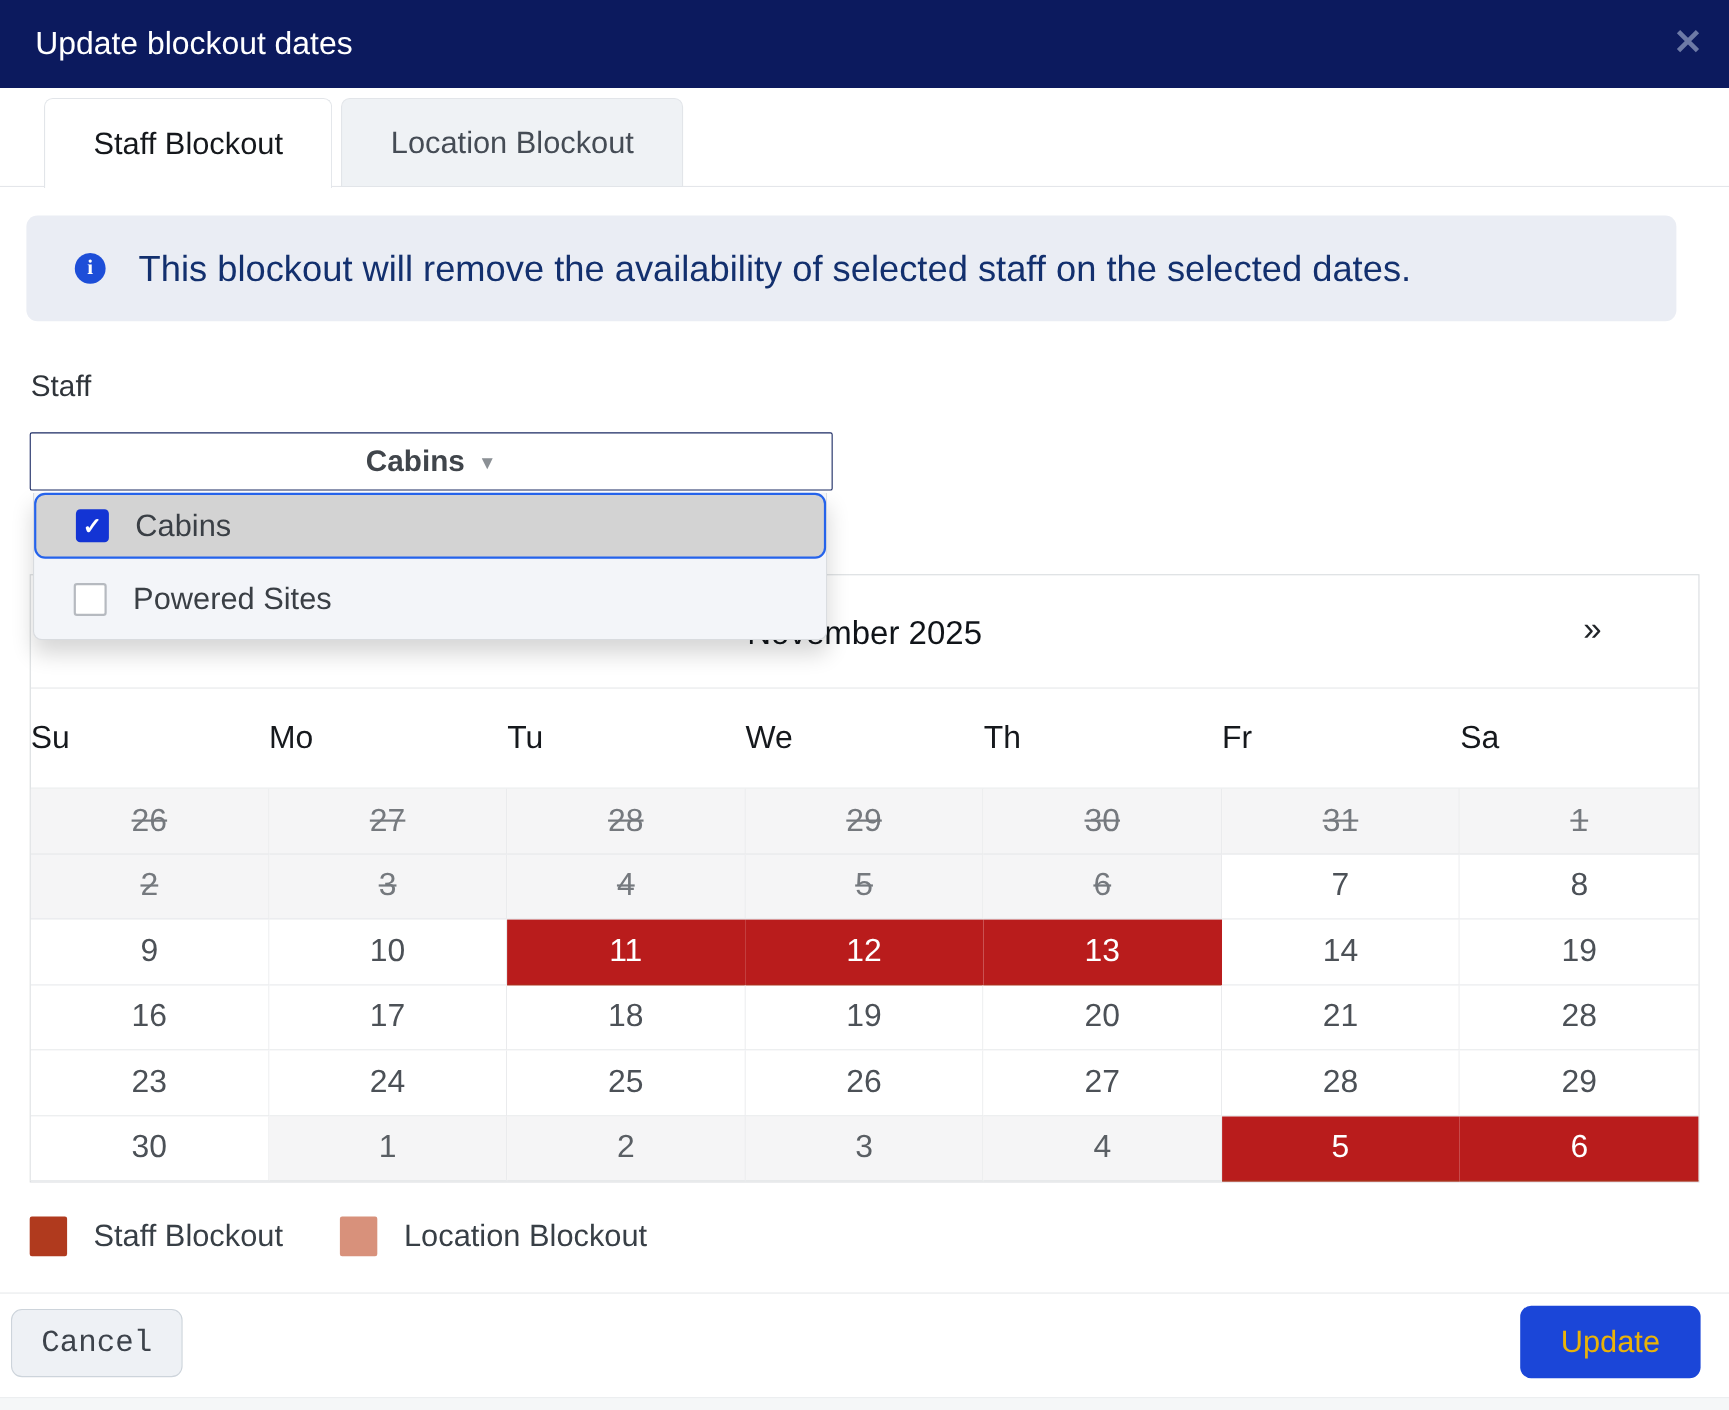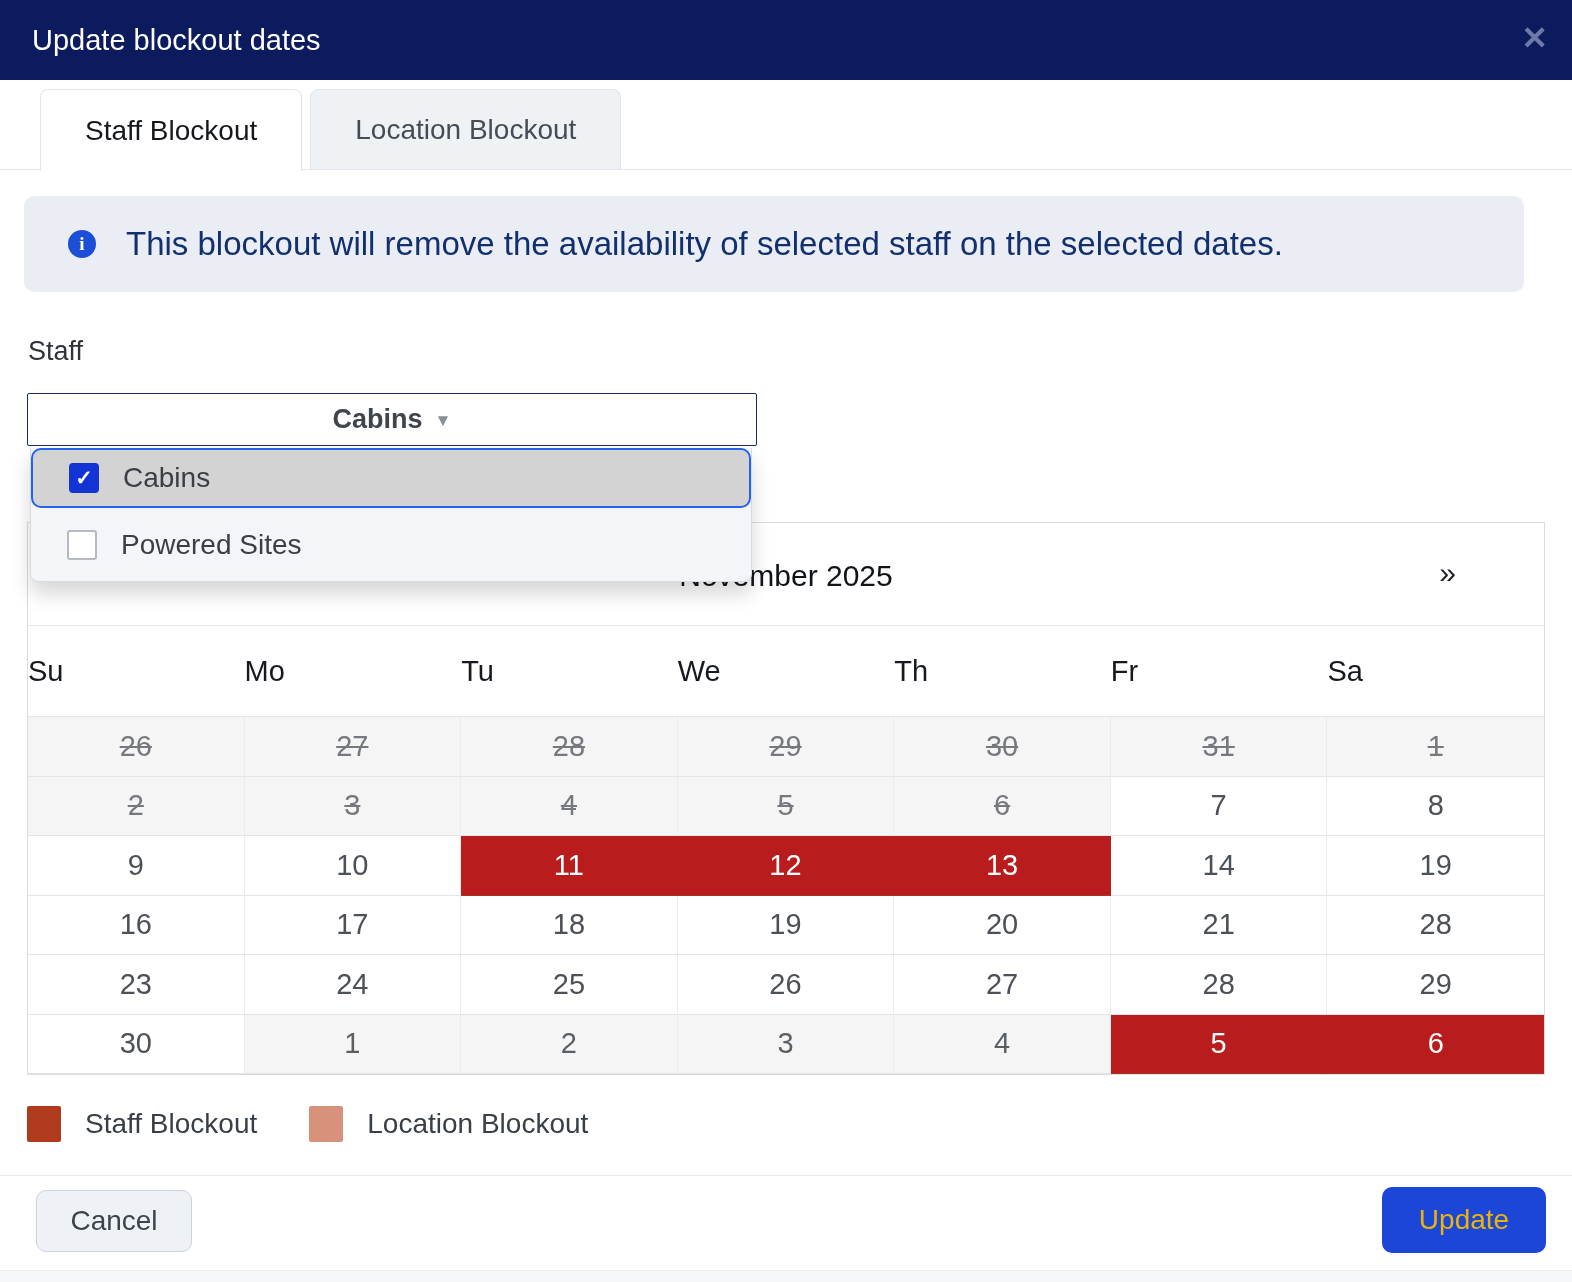--- a/index.html
+++ b/index.html
@@ -50,21 +50,21 @@
   .st-staff { color:#fff; background:#b91c1c; border-right-color:transparent; border-bottom-color:#a5361d; }
 
   
   .legend { position:absolute; left:27px; top:1106px; display:flex; gap:52px; align-items:center; }
   .leg-item { display:flex; align-items:center; gap:24px; }
   .leg-sq { width:34px; height:36px; border-radius:2px; flex:none; }
   .leg-label { font-size:28px; color:#383f46; }
 
   
   .foot-line { position:absolute; top:1175px; left:0; width:100%; height:1px; background:#e7e9ec; }
-  .btn-cancel { position:absolute; left:36px; top:1190px; width:156px; height:62px; border-radius:10px; background:#eef1f5; border:1px solid #cdd4db; font-size:28px; color:#3d434b; cursor:pointer; font-family:Liberation Sans, sans-serif; }
+  .btn-cancel { position:absolute; left:10px; top:1190px; width:156px; height:62px; border-radius:10px; background:#eef1f5; border:1px solid #cdd4db; font-size:28px; color:#3d434b; cursor:pointer; font-family:Liberation Mono, monospace; }
   .btn-update { position:absolute; right:26px; top:1187px; width:164px; height:66px; border-radius:10px; background:#1b46d8; border:none; font-size:28px; color:#eab308; cursor:pointer; font-family:inherit; }
   .bottom-strip { position:absolute; bottom:0; left:0; width:100%; height:12px; background:#f5f7f8; border-top:1px solid #eceef0; }
 </style>
 </head>
 <body>
 
 <div class="modal">
 
   <div class="hdr">
     <div class="hdr-title">Update blockout dates</div>

